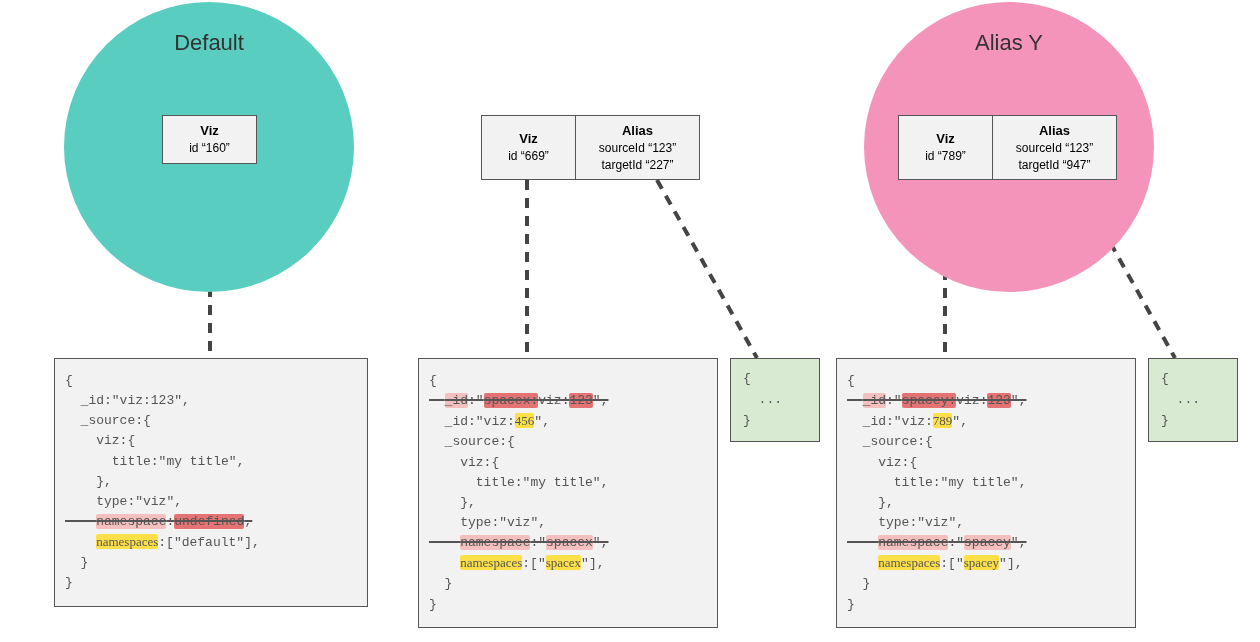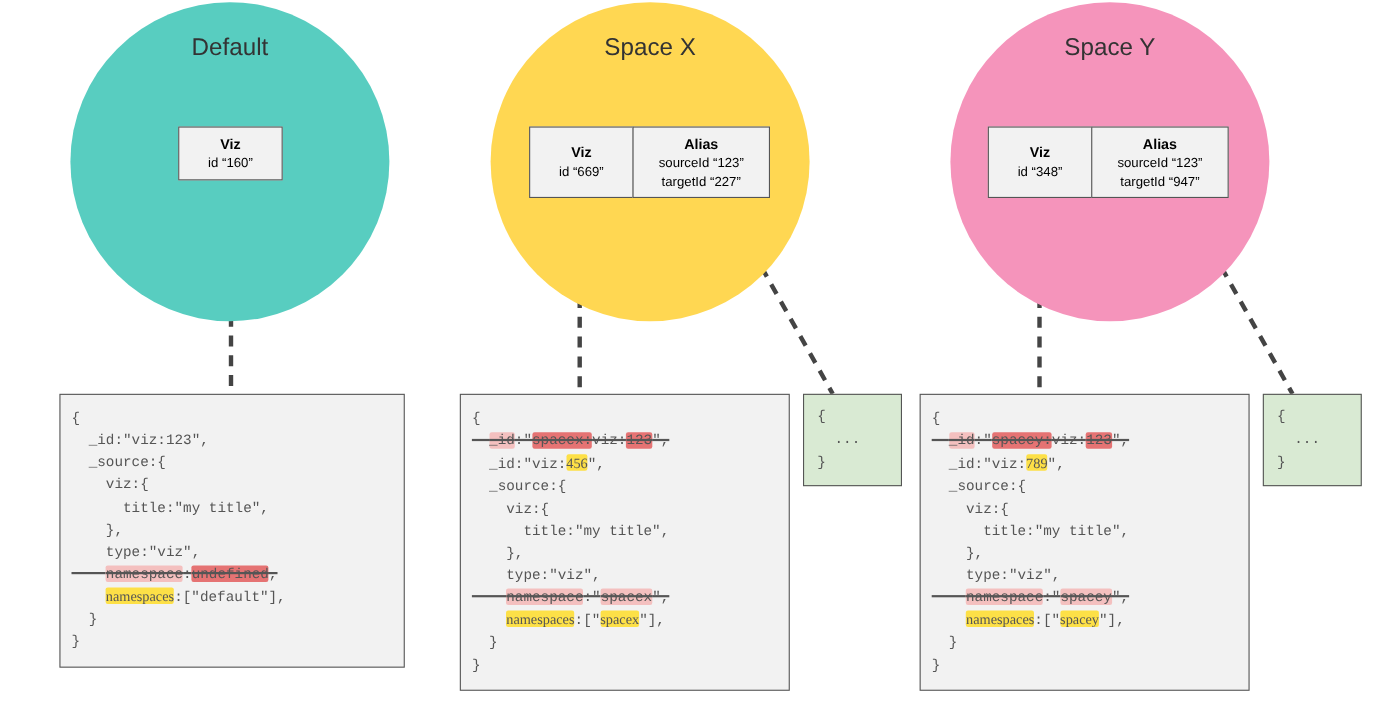--- a/index.html
+++ b/index.html
@@ -88,43 +88,40 @@
 
   <div class="circle" style="left:64px; top:2px; width:290px; height:290px; background:#58cdc0;">
     <div class="circle-title">Default</div>
   </div>
   <div class="card" style="left:162px; top:115px; width:95px;">
     <div class="name">Viz</div>
     <div>id “160”</div>
   </div>
   <div class="code-box" id="code-0" style="left:54px; top:358px; width:314px;"><div>{</div><div>  _id:"viz:123",</div><div>  _source:{</div><div>    viz:{</div><div>      title:"my title",</div><div>    },</div><div>    type:"viz",</div><div class="strike"><span>    </span><span class="hl-red-lt">namespace</span><span>:</span><span class="hl-red-dk">undefined</span><span>,</span></div><div><span>    </span><span class="hl-green">namespaces</span><span>:["default"],</span></div><div>  }</div><div>}</div></div>
 
-  <div class="circle" style="left:446px; top:2px; width:290px; height:290px; background:#ffd752;">
-    <div class="circle-title">Space X</div>
-  </div>
   <div class="card" style="left:481px; top:115px; width:95px; height:65px; display:flex; flex-direction:column; justify-content:center;">
     <div class="name">Viz</div>
     <div>id “669”</div>
   </div>
   <div class="card" style="left:575px; top:115px; width:125px; height:65px;">
     <div class="name">Alias</div>
     <div>sourceId “123”</div>
     <div>targetId “227”</div>
   </div>
   <div class="code-box" id="code-1" style="left:418px; top:358px; width:300px;"><div>{</div><div class="strike"><span>  </span><span class="hl-red-lt">_id</span><span>:"</span><span class="hl-red-dk">spacex:</span><span>viz:</span><span class="hl-red-dk">123</span><span>",</span></div><div><span>  _id:"viz:</span><span class="hl-green">456</span><span>",</span></div><div>  _source:{</div><div>    viz:{</div><div>      title:"my title",</div><div>    },</div><div>    type:"viz",</div><div class="strike"><span>    </span><span class="hl-red-lt">namespace</span><span>:"</span><span class="hl-red-lt">spacex</span><span>",</span></div><div><span>    </span><span class="hl-green">namespaces</span><span>:["</span><span class="hl-green">spacex</span><span>"],</span></div><div>  }</div><div>}</div></div>
   <div class="alias-box" style="left:730px; top:358px; width:90px;">{
   ...
 }</div>
 
   <div class="circle" style="left:864px; top:2px; width:290px; height:290px; background:#f594bb;">
-    <div class="circle-title">Space Y</div>
+    <div class="circle-title">Alias Y</div>
   </div>
   <div class="card" style="left:898px; top:115px; width:95px; height:65px; display:flex; flex-direction:column; justify-content:center;">
     <div class="name">Viz</div>
-    <div>id “348”</div>
+    <div>id “789”</div>
   </div>
   <div class="card" style="left:992px; top:115px; width:125px; height:65px;">
     <div class="name">Alias</div>
     <div>sourceId “123”</div>
     <div>targetId “947”</div>
   </div>
   <div class="code-box" id="code-2" style="left:836px; top:358px; width:300px;"><div>{</div><div class="strike"><span>  </span><span class="hl-red-lt">_id</span><span>:"</span><span class="hl-red-dk">spacey:</span><span>viz:</span><span class="hl-red-dk">123</span><span>",</span></div><div><span>  _id:"viz:</span><span class="hl-green">789</span><span>",</span></div><div>  _source:{</div><div>    viz:{</div><div>      title:"my title",</div><div>    },</div><div>    type:"viz",</div><div class="strike"><span>    </span><span class="hl-red-lt">namespace</span><span>:"</span><span class="hl-red-lt">spacey</span><span>",</span></div><div><span>    </span><span class="hl-green">namespaces</span><span>:["</span><span class="hl-green">spacey</span><span>"],</span></div><div>  }</div><div>}</div></div>
   <div class="alias-box" style="left:1148px; top:358px; width:90px;">{
   ...
 }</div>

